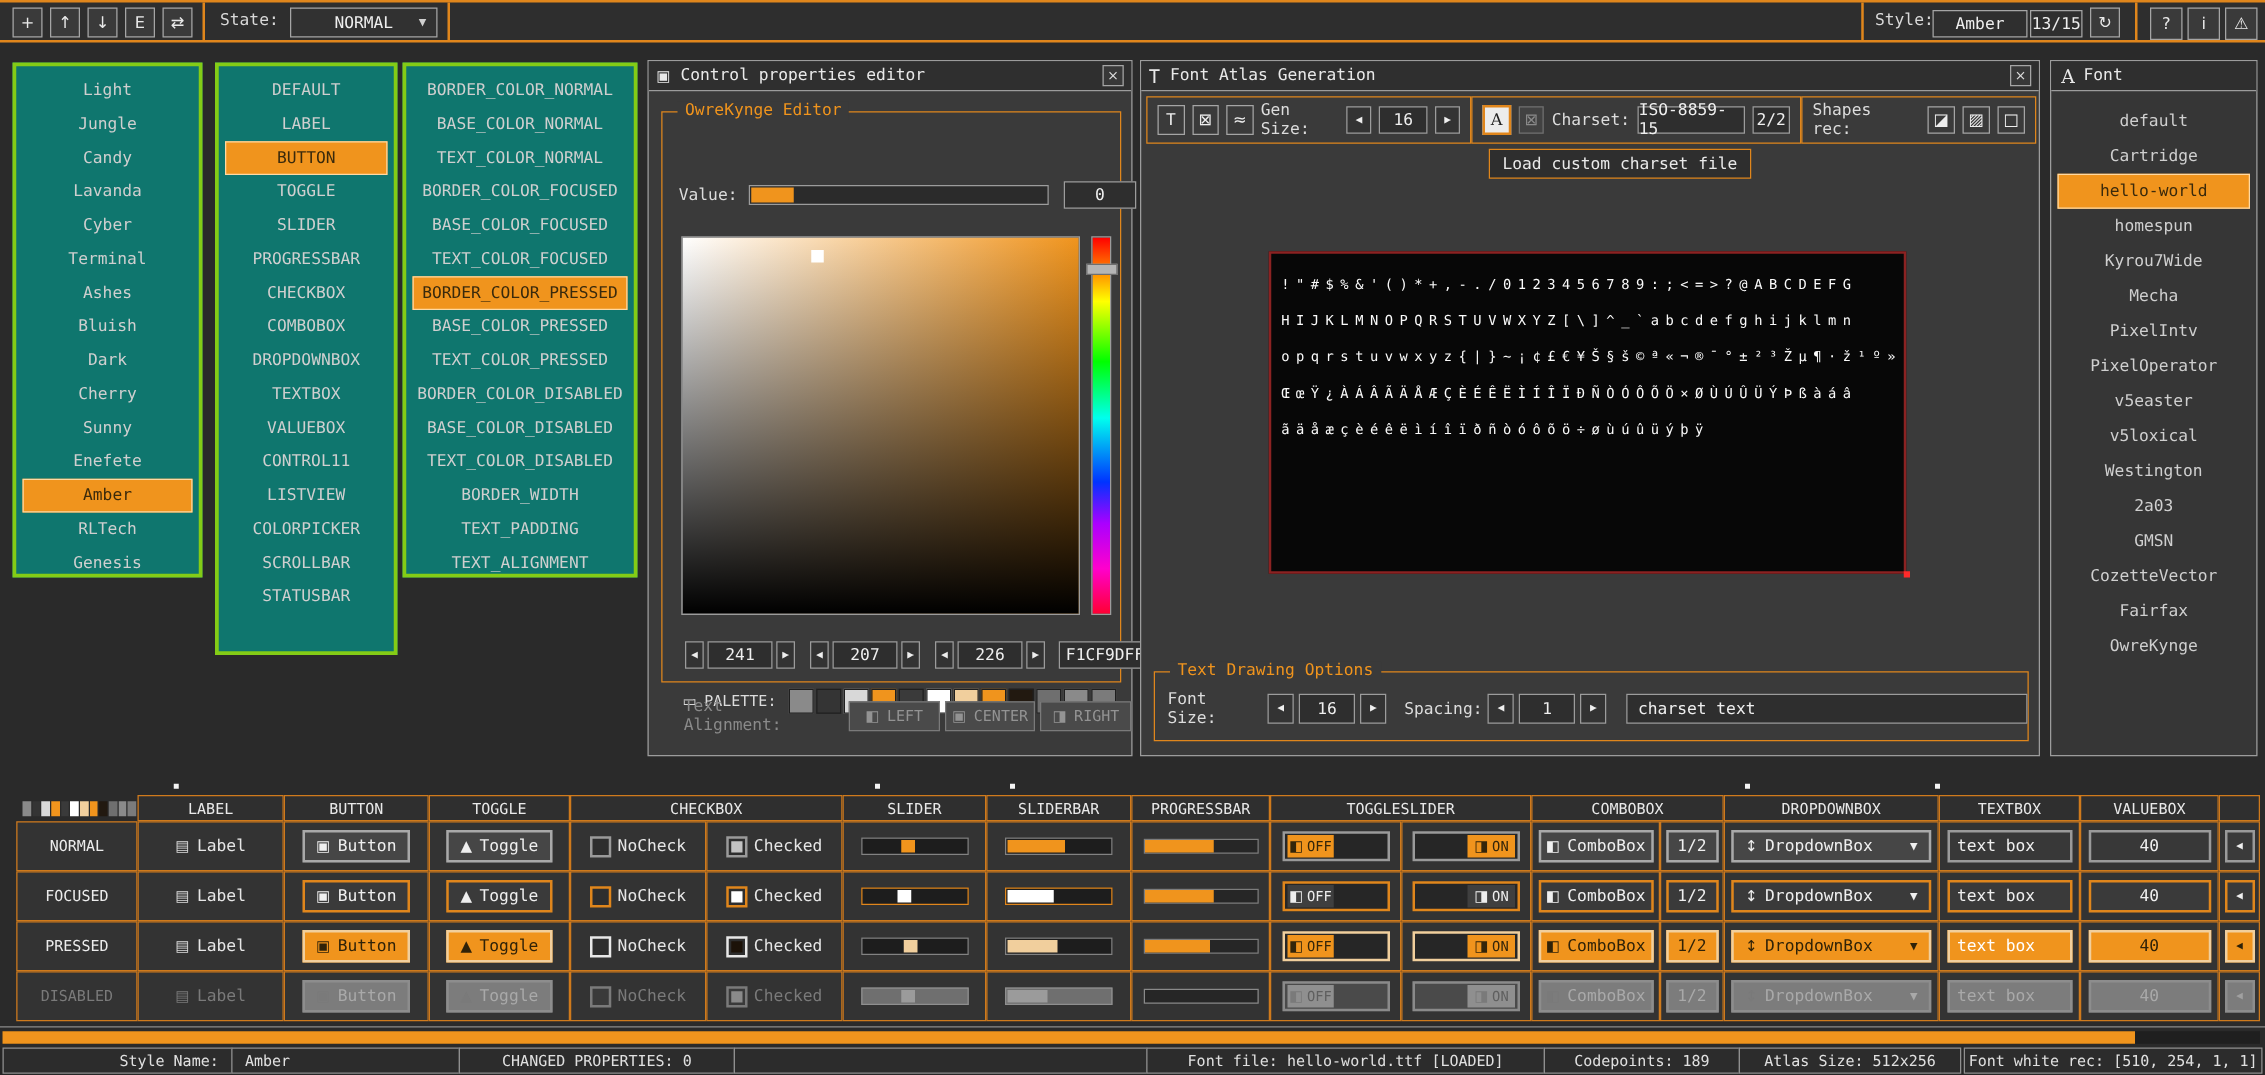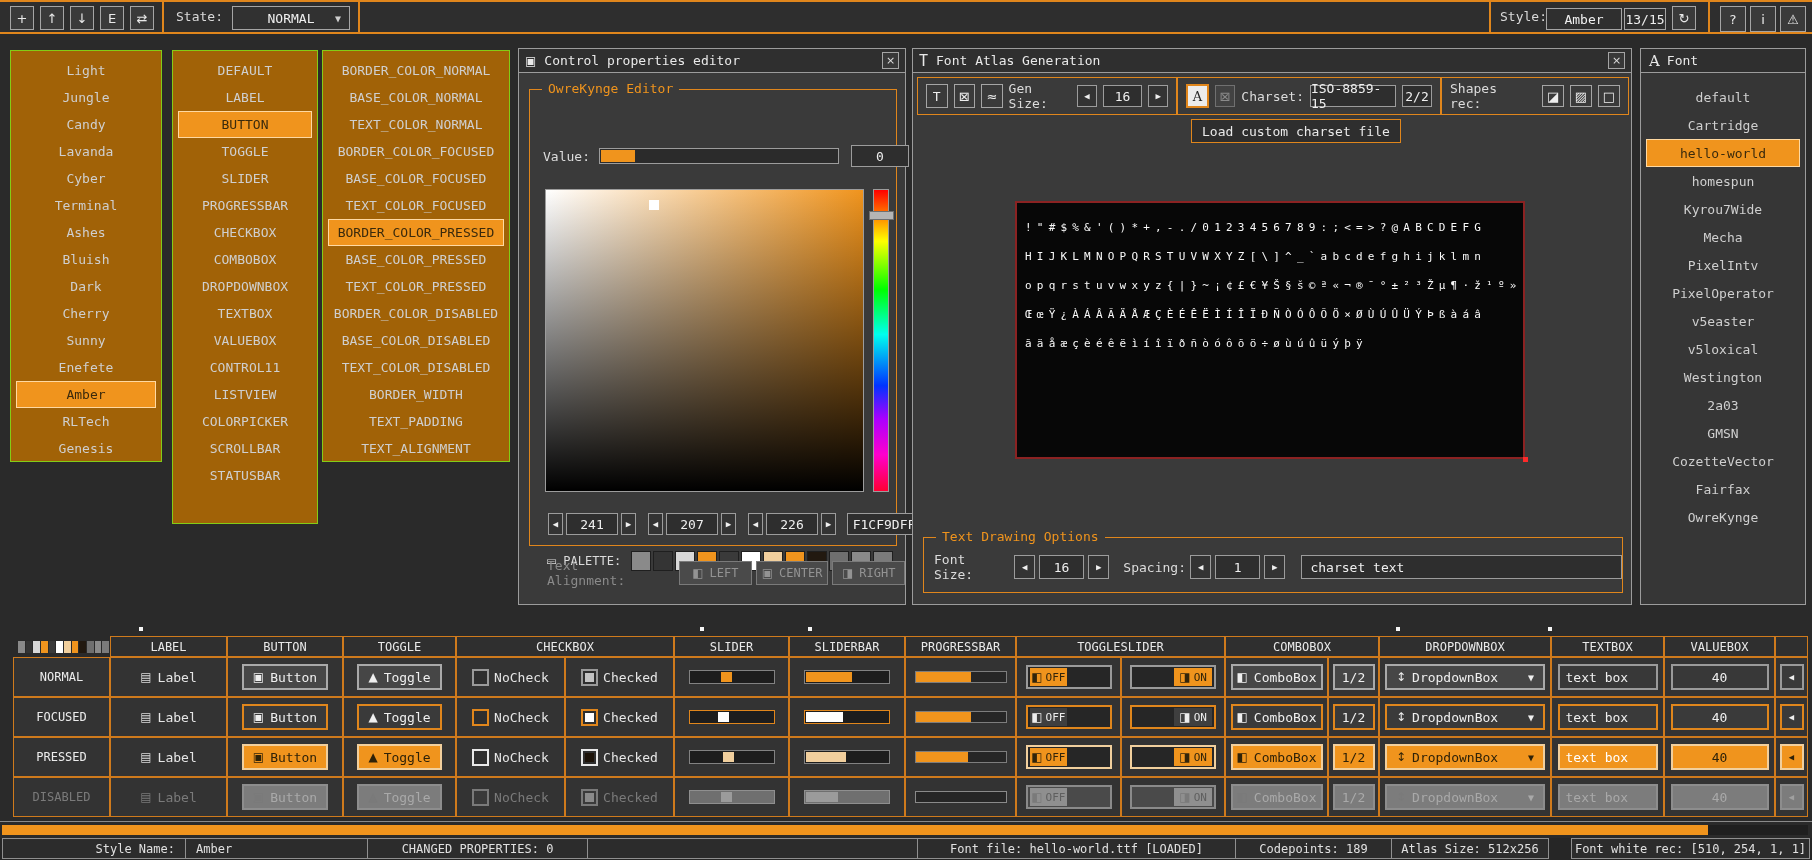--- a/index.html
+++ b/index.html
@@ -16,21 +16,21 @@
   .tool-btn{position:absolute;top:4px;width:24px;height:24px;border:1px solid #a5a5a5;background:#3a3a3a;
             color:#e9e9e9;display:flex;align-items:center;justify-content:center;font-size:13px;cursor:default;}
   .bar-label{position:absolute;top:7px;color:#d9d9d9;}
   .dd-box{position:absolute;top:4px;height:24px;border:1px solid #a5a5a5;background:#313131;color:#efefef;
           display:flex;align-items:center;justify-content:center;}
   .dd-caret{position:absolute;right:8px;font-size:10px;color:#cfcfcf;}
   .val-box{position:absolute;top:6px;height:22px;border:1px solid #a5a5a5;background:#2f2f2f;color:#efefef;
            display:flex;align-items:center;justify-content:center;}
 
   
-  .listbox{position:absolute;background:#a16207;border:1px solid #84cc16;padding-top:6px;}
+  .listbox{position:absolute;background:#0f766e;border:3px solid #84cc16;padding-top:6px;}
   .li{height:27px;margin:0 5px;display:flex;align-items:center;justify-content:center;
       font-size:13px;color:#cfcfcf;border:1px solid transparent;}
   .li.sel{background:#f0941d;color:#3a2a0c;border-color:#ffd9a2;}
 
   
   .window{position:absolute;background:#3a3a3a;border:1px solid #9c9c9c;}
   .titlebar{height:24px;background:#2f2f2f;border-bottom:1px solid #9c9c9c;display:flex;align-items:center;
             padding:0 6px;gap:8px;font-size:13px;color:#e9e9e9;}
   .close-btn{margin-left:auto;width:17px;height:17px;border:1px solid #a5a5a5;display:flex;align-items:center;
              justify-content:center;font-size:11px;color:#ddd;background:#383838;}
@@ -1023,21 +1023,21 @@
     <div class="scell" style="left:367px;width:221px">
         <span>CHANGED PROPERTIES: 0</span>
       </div>
     <div class="scell" style="left:587px;width:331px"></div>
     <div class="scell" style="left:917px;width:319px">
         <span>Font file: hello-world.ttf [LOADED]</span>
       </div>
     <div class="scell" style="left:1235px;width:157px">
         <span>Codepoints: 189</span>
       </div>
-    <div class="scell" style="left:1391px;width:158px">
+    <div class="scell" style="left:1391px;width:178px">
         <span>Atlas Size: 512x256</span>
       </div>
     <div class="scell" style="left:1571px;width:239px">
         <span>Font white rec: [510, 254, 1, 1]</span>
       </div>
   </div>
 
 </div>
 
 </body></html>

